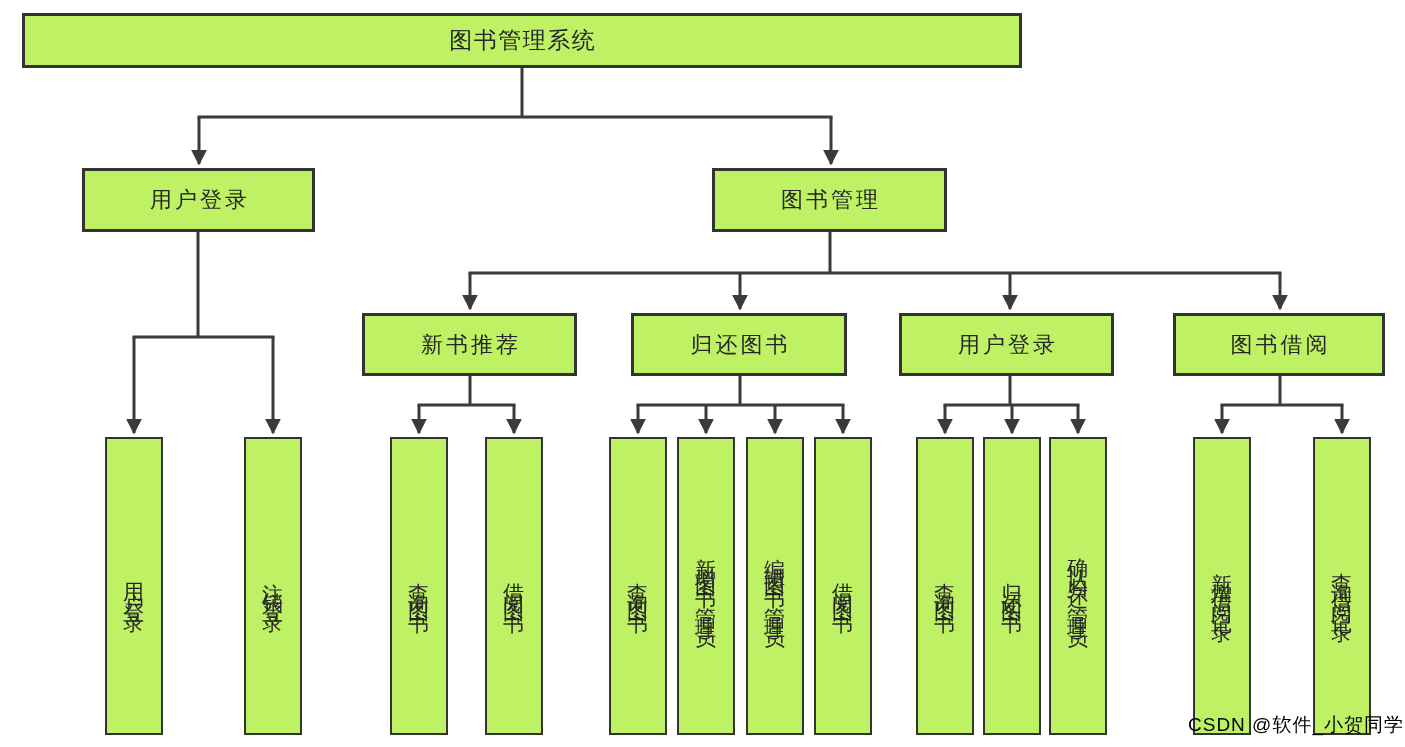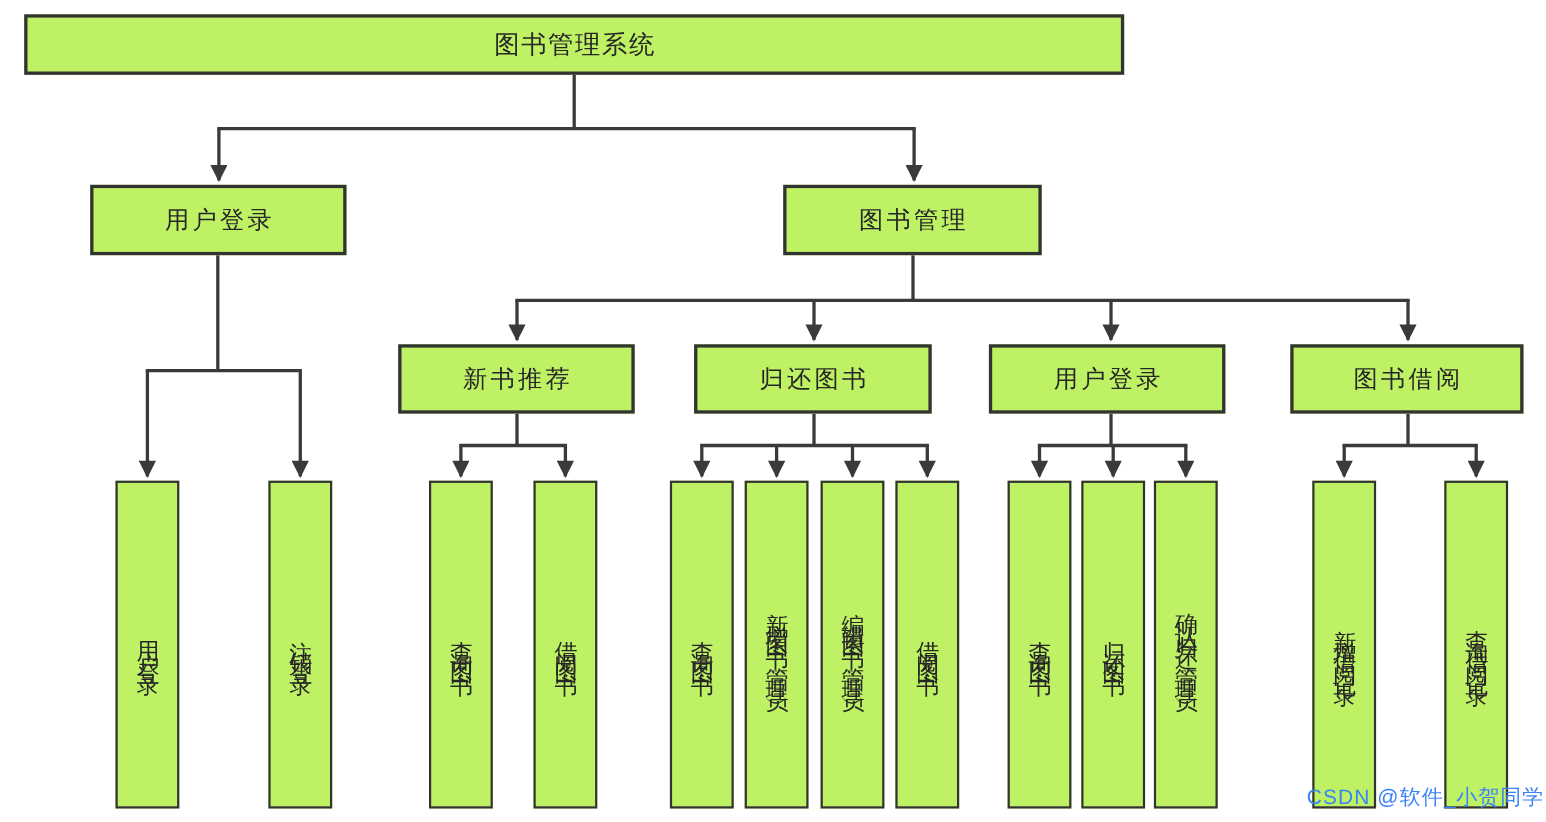--- a/index.html
+++ b/index.html
@@ -56,21 +56,21 @@
     letter-spacing: 10px;
     color: #262626;
     white-space: nowrap;
   }
   .watermark {
     position: absolute;
     left: 1188px;
     top: 712px;
     font-size: 19px;
     letter-spacing: 1px;
-    color: #3b82f6;
+    color: #000000;
     z-index: 3;
     white-space: nowrap;
   }
 </style>
 </head>
 <body>
 
 <div class="stage">
 
   <svg class="wires" viewBox="0 0 1405 747" xmlns="http://www.w3.org/2000/svg">

